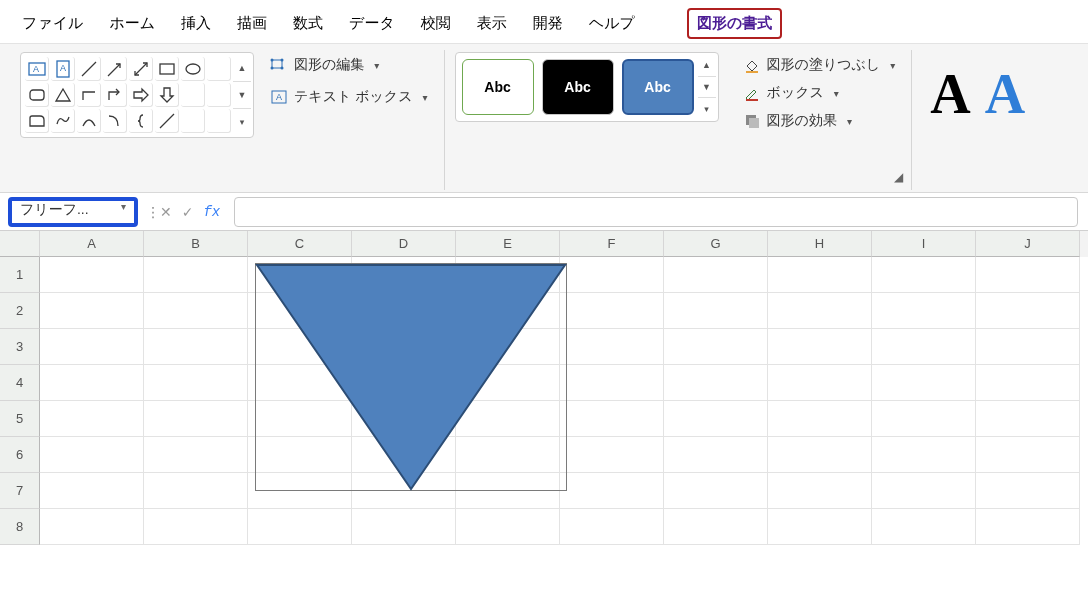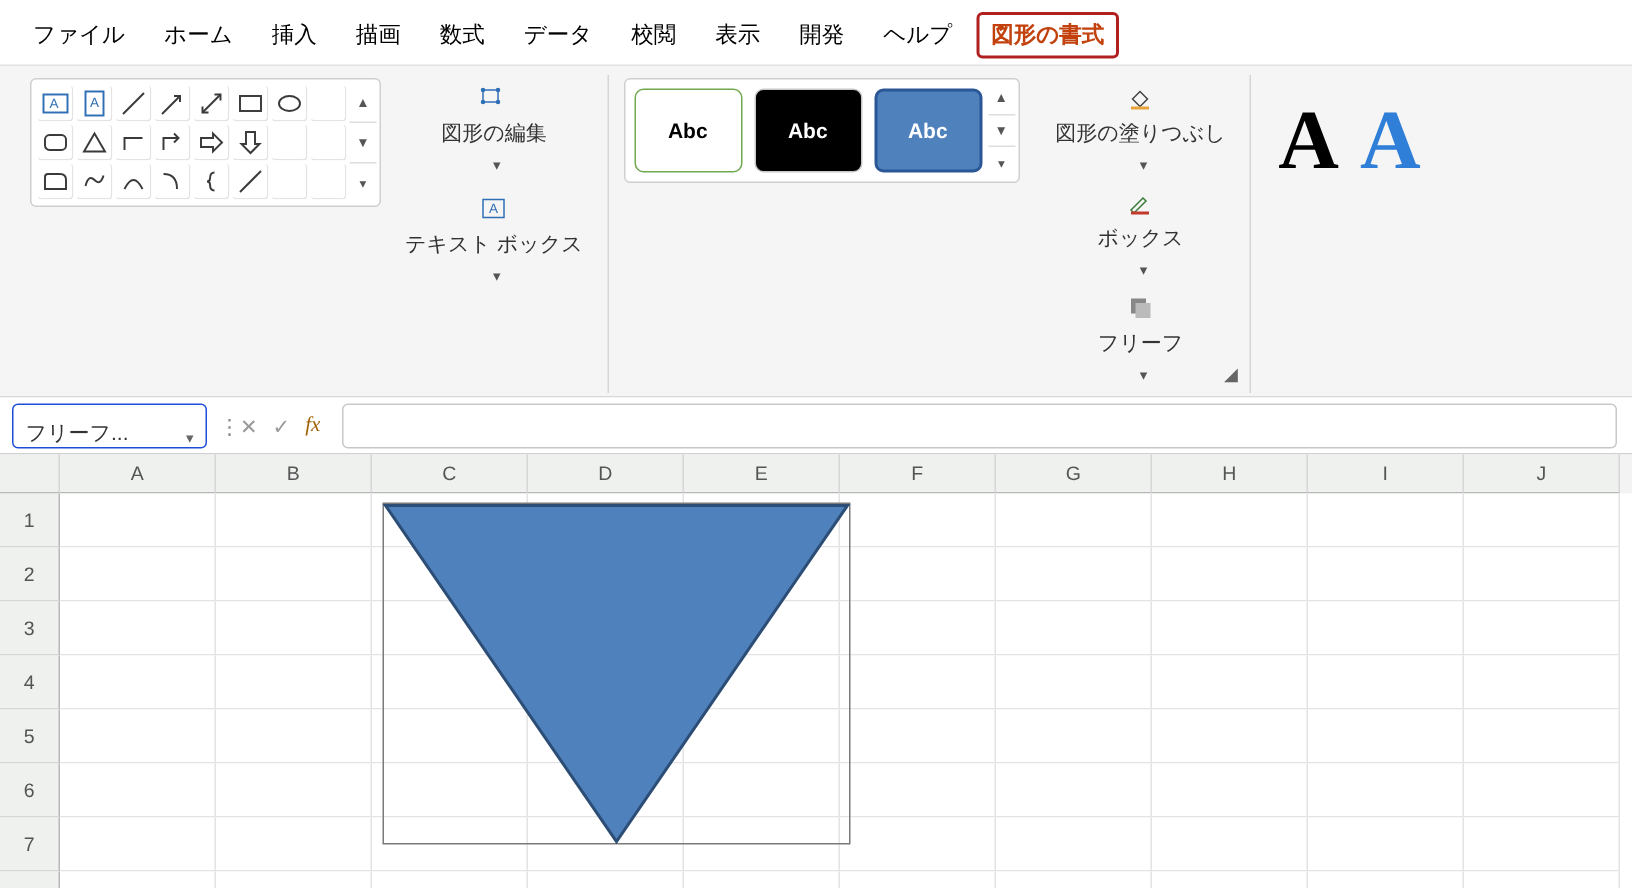--- a/index.html
+++ b/index.html
@@ -1,68 +1,68 @@
 <!DOCTYPE html>
 <html><head>
 <meta charset="utf-8">
 <style>
 * { box-sizing: border-box; margin: 0; padding: 0; font-family: "Yu Gothic UI", "Meiryo", sans-serif; }
 body { background: #fff; width: 1088px; height: 592px; overflow: hidden; font-size: 14px; color: #333; }
 
 
 .tabbar { display: flex; align-items: center; gap: 6px; padding: 8px 12px 4px; background: #fff; }
 .tab { padding: 6px 10px; font-size: 15px; color: #000000; cursor: pointer; border-radius: 4px; }
-.tab.active { color: #c2410c; font-weight: 700; border: 2px solid #b02020; padding: 4px 8px; }
+.tab.active { color: #4c1d95; font-weight: 700; border: 2px solid #b02020; padding: 4px 8px; margin-left: 36px; }
 
 
 .ribbon { display: flex; align-items: stretch; background: #f5f5f5; border-top: 1px solid #e3e3e3; border-bottom: 1px solid #d8d8d8; padding: 6px 10px 2px; min-height: 150px; }
 .group { display: flex; flex-direction: column; justify-content: space-between; padding: 2px 10px; position: relative; }
 .group + .group { border-left: 1px solid #d5d5d5; }
 .group-label { text-align: center; font-size: 13px; color: #555; padding: 4px 0 2px; }
 .group-body { display: flex; align-items: flex-start; gap: 10px; flex: 1; }
 .launcher { position: absolute; bottom: 6px; right: 8px; font-size: 12px; color: #666; cursor: pointer; }
 
 
 .shape-gallery { display: grid; grid-template-columns: repeat(8, 24px); grid-template-rows: repeat(3, 24px); gap: 2px; }
 .shape-gallery .cell { width: 24px; height: 24px; display: flex; align-items: center; justify-content: center; border-radius: 3px; }
 .shape-gallery .cell svg { width: 18px; height: 18px; stroke: #3a3a3a; fill: none; stroke-width: 1.3; }
 .shape-gallery .cell.txt svg { stroke: #3a3a3a; }
 .gallery-wrap { position: relative; border: 1px solid #cfcfcf; border-radius: 4px; padding: 4px 22px 4px 4px; background: #fff; }
 .gallery-scroll { position: absolute; right: 2px; top: 2px; bottom: 2px; width: 18px; display: flex; flex-direction: column; }
 .gbtn { flex: 1; display: flex; align-items: center; justify-content: center; font-size: 9px; color: #555; cursor: pointer; }
 .gbtn + .gbtn { border-top: 1px solid #ddd; }
 
 .edit-btns { display: flex; flex-direction: column; gap: 6px; }
-.rbtn { display: flex; align-items: center; gap: 6px; padding: 4px 6px; font-size: 14px; color: #333; cursor: pointer; border-radius: 3px; white-space: nowrap; flex-direction: column; }
+.rbtn { display: flex; align-items: center; gap: 6px; padding: 4px 6px; font-size: 14px; color: #333; cursor: pointer; border-radius: 3px; white-space: nowrap; }
 .rbtn .ico { width: 18px; height: 18px; display: inline-flex; align-items: center; justify-content: center; }
 .rbtn .chev { font-size: 10px; margin-left: 4px; color: #555; }
 
 
 .style-gallery { display: flex; gap: 8px; align-items: center; }
 .style-card { width: 72px; height: 56px; border: 1px solid #c8c8c8; border-radius: 6px; display: flex; align-items: center; justify-content: center; font-size: 14px; font-weight: 600; background: #fff; cursor: pointer; }
 .style-card.s1 { border-color: #6fa84f; color: #000; }
 .style-card.s2 { background: #000; color: #fff; }
 .style-card.s3 { background: #4f81bd; color: #fff; border: 2px solid #2b5797; }
 .style-wrap { position: relative; border: 1px solid #cfcfcf; border-radius: 4px; padding: 6px 24px 6px 6px; background: #fff; }
 
 .style-side { display: flex; flex-direction: column; gap: 2px; margin-left: 8px; }
 
 
 .wa-group { display: flex; align-items: center; gap: 14px; padding: 10px 8px; }
 .wa1 { font-size: 56px; font-weight: 700; font-family: "Times New Roman", serif; color: #000; }
 .wa2 { font-size: 56px; font-weight: 700; font-family: "Times New Roman", serif; color: #2f7ed8; }
 
 
 .fxbar { display: flex; align-items: center; border-bottom: 1px solid #d0d0d0; background: #fff; height: 38px; }
-.namebox { display: flex; align-items: flex-end; border: 1px solid #1d4ed8; border-radius: 4px; margin: 4px 8px; height: 30px; padding: 0 8px; min-width: 130px; font-size: 14px; color: #333; cursor: pointer; }
+.namebox { display: flex; align-items: flex-start; border: 4px solid #1d4ed8; border-radius: 4px; margin: 4px 8px; height: 30px; padding: 0 8px; min-width: 130px; font-size: 14px; color: #333; cursor: pointer; }
 .namebox .dd { margin-left: auto; font-size: 10px; color: #666; }
 .fx-sep { width: 6px; height: 22px; display: flex; align-items: center; color: #888; }
 .fx-icons { display: flex; align-items: center; gap: 10px; padding: 0 8px; color: #999; }
 .fx-icons span { cursor: pointer; font-size: 14px; }
-.fx-label { font-style: italic; font-family: Liberation Serif, serif; font-size: 15px; color: #a16207; padding-right: 6px; }
+.fx-label { font-style: italic; font-family: Liberation Mono, monospace; font-size: 15px; color: #3b82f6; padding-right: 6px; }
 .fx-input { flex: 1; border: 1px solid #c8c8c8; border-radius: 4px; height: 30px; margin: 4px 10px 4px 0; padding: 0 8px; font-size: 14px; }
 
 
 .sheet { position: relative; }
 .colhdrs { display: grid; grid-template-columns: 40px repeat(10, 104px); background: #f3f3f3; }
 .colhdr, .corner { border-right: 1px solid #d6d6d6; border-bottom: 1px solid #b8b8b8; height: 26px; display: flex; align-items: center; justify-content: center; font-size: 13px; color: #555; background: #eef1ee; }
 .corner { background: #eef1ee; }
 .rows { }
 .row { display: grid; grid-template-columns: 40px repeat(10, 104px); }
 .rowhdr { border-right: 1px solid #b8b8b8; border-bottom: 1px solid #d6d6d6; height: 36px; display: flex; align-items: center; justify-content: center; font-size: 13px; color: #555; background: #eef1ee; }
@@ -275,21 +275,21 @@
           <span>ボックス</span>
           <span class="chev">▾</span>
         </div>
         <div class="rbtn">
           <span class="ico">
               <svg viewBox="0 0 18 18" width="18" height="18">
                 <rect x="3" y="3" width="10" height="10" fill="#888" stroke="none"></rect>
                 <rect x="6" y="6" width="10" height="10" fill="#bbb" stroke="none"></rect>
               </svg>
             </span>
-          <span>フリーフ</span>
+          <span>図形の効果</span>
           <span class="chev">▾</span>
         </div>
       </div>
     </div>
     <div class="launcher">◢</div>
   </div>
 
   <div class="group" style="border-left:1px solid #d5d5d5; overflow:hidden;">
     <div class="wa-group">
       <div class="wa1">A</div>

